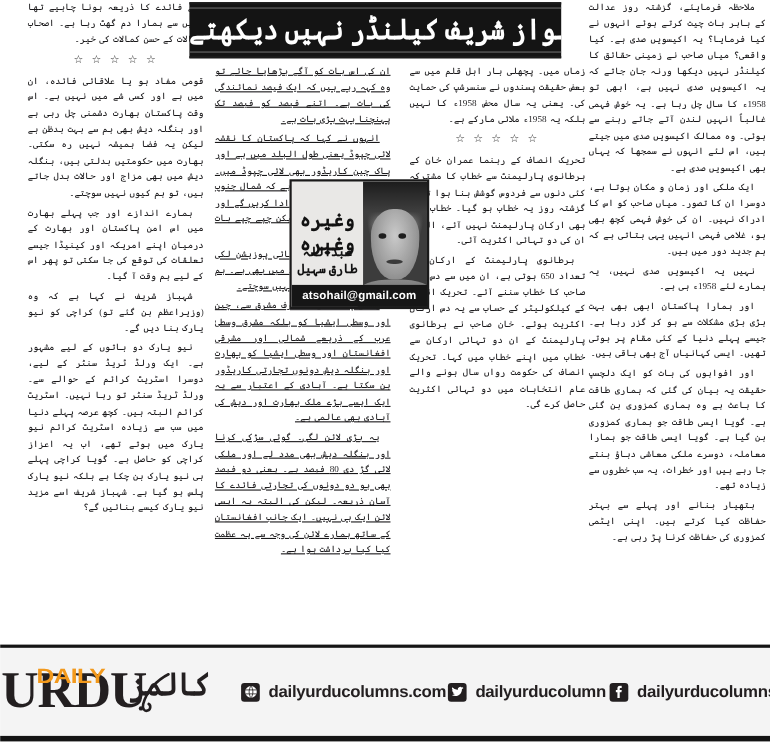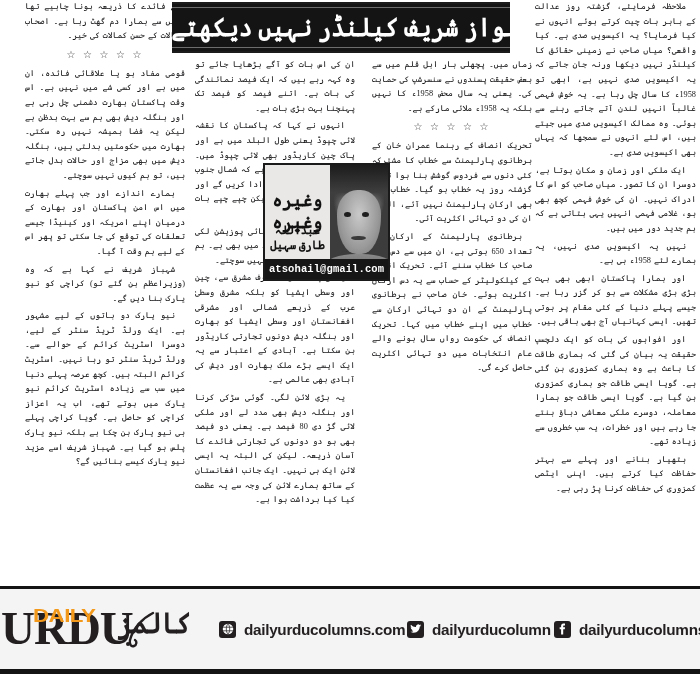--- a/index.html
+++ b/index.html
@@ -78,21 +78,21 @@
     color: #19181a;
     font-family: "Liberation Serif", "DejaVu Serif", serif;
     font-size: 8.3px;
     line-height: 14.6px;
     overflow: hidden;
     word-spacing: 1px;
   }
   
   .col-1 { right: 4px;   width: 161px; }
   .col-2 { right: 168px; width: 160px; }
-  .col-3 { right: 345px; width: 160px; }
+  .col-3 { right: 345px; width: 160px; text-decoration: underline; }
   .col-4 { right: 515px; width: 160px; }
 
   
   .col-2, .col-3 { top: 58px; height: 520px; }
 
   .col p {
     margin: 0 0 3px 0;
     text-indent: 10px;
   }
   .col p.no-indent { text-indent: 0; }
@@ -217,21 +217,21 @@
     transform: scaleY(1.08);
   }
   .author-email {
     position: absolute;
     left: 0;
     bottom: 0;
     width: 100%;
     height: 20px;
     background: #161616;
     color: #ffffff;
-    font-family: Liberation Mono, monospace;
+    font-family: Liberation Sans, sans-serif;
     font-size: 10.5px;
     font-weight: 700;
     letter-spacing: 0.1px;
     display: flex;
     align-items: center;
     justify-content: center;
     direction: ltr;
   }
 
   

